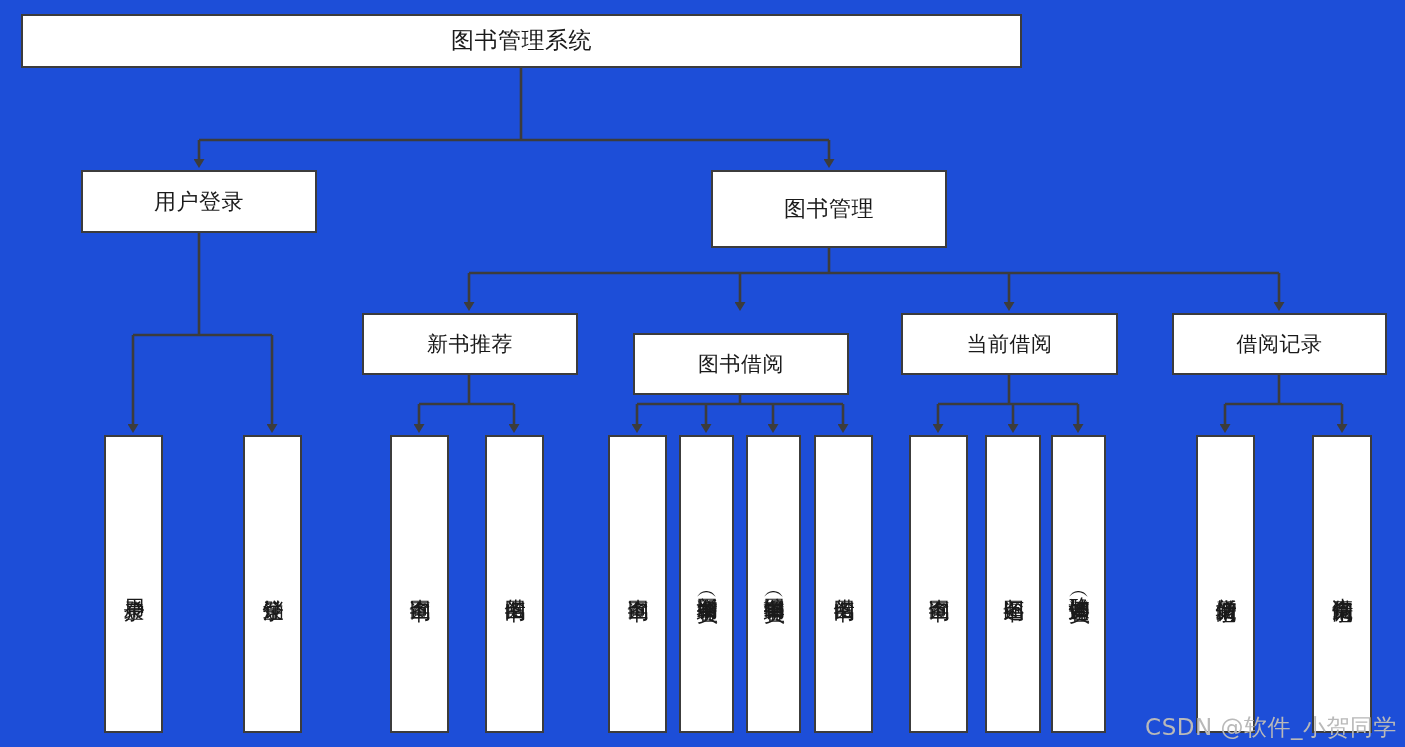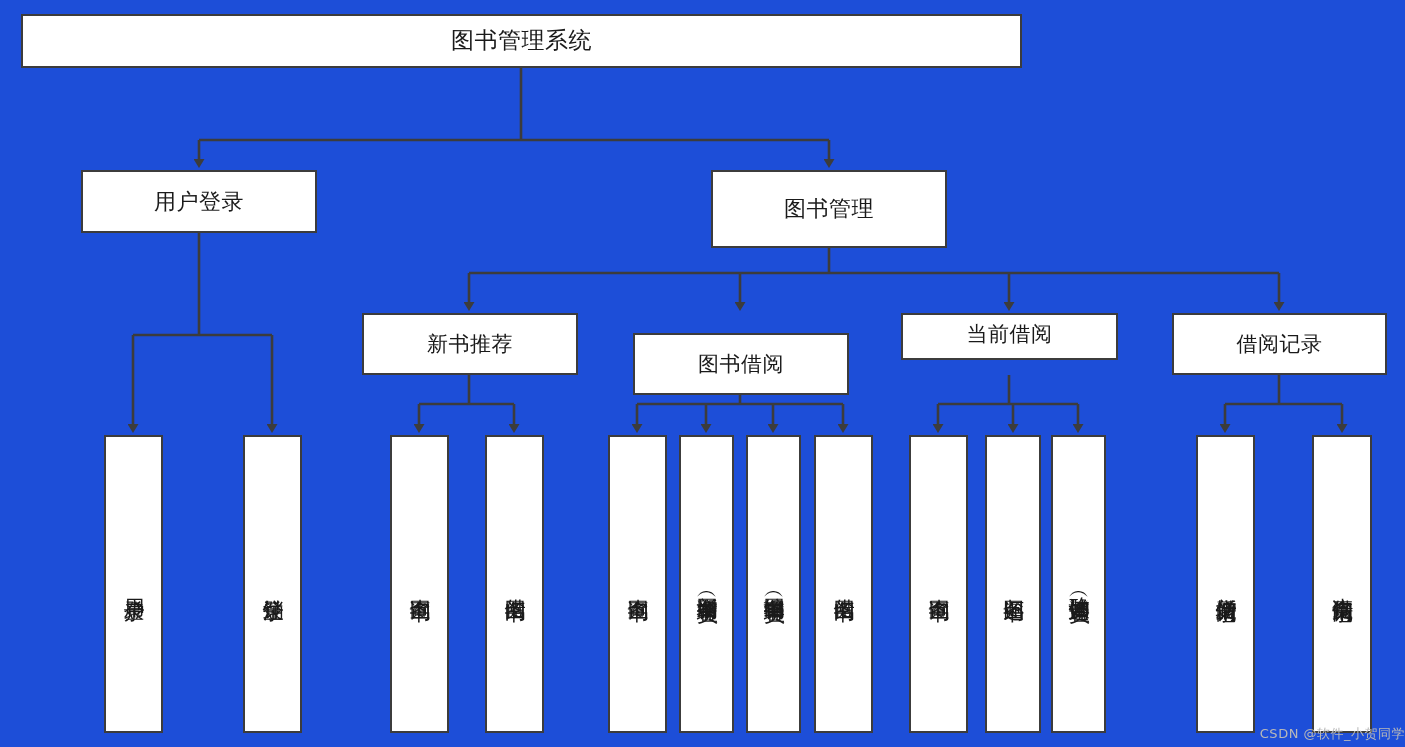--- a/index.html
+++ b/index.html
@@ -50,23 +50,23 @@
     writing-mode: vertical-rl;
     text-orientation: upright;
     -webkit-writing-mode: vertical-rl;
     line-height: 1.12;
     letter-spacing: 1px;
     white-space: normal;
     max-height: 100%;
   }
   .watermark {
     position: absolute;
-    right: 0;
+    right: 8px;
     bottom: 4px;
-    font-size: 13px;
+    font-size: 23px;
     color: #b9b9b9;
     z-index: 5;
     white-space: nowrap;
     letter-spacing: 0.5px;
   }
 </style>
 </head>
 <body>
 
 <div id="canvas">
@@ -131,21 +131,21 @@
   <div class="node tier2" style="left: 711px; top: 170px; width: 236px; height: 78px;">
     <span class="node-label">图书管理</span>
   </div>
 
   <div class="node tier3" style="left: 362px; top: 313px; width: 216px; height: 62px;">
     <span class="node-label">新书推荐</span>
   </div>
   <div class="node tier3" style="left: 633px; top: 313px; width: 216px; height: 62px; margin-top: 20px;">
     <span class="node-label">图书借阅</span>
   </div>
-  <div class="node tier3" style="left: 901px; top: 313px; width: 217px; height: 47px; font-family: Liberation Mono, monospace;">
+  <div class="node tier3" style="left: 901px; top: 313px; width: 217px; height: 62px;">
     <span class="node-label">当前借阅</span>
   </div>
   <div class="node tier3" style="left: 1172px; top: 313px; width: 215px; height: 62px; text-align: right;">
     <span class="node-label">借阅记录</span>
   </div>
 
   <div class="node leaf" style="left: 104px; top: 435px; width: 59px; height: 298px;">
     <span class="node-label">用户登录</span>
   </div>
   <div class="node leaf" style="left: 243px; top: 435px; width: 59px; height: 298px;">

